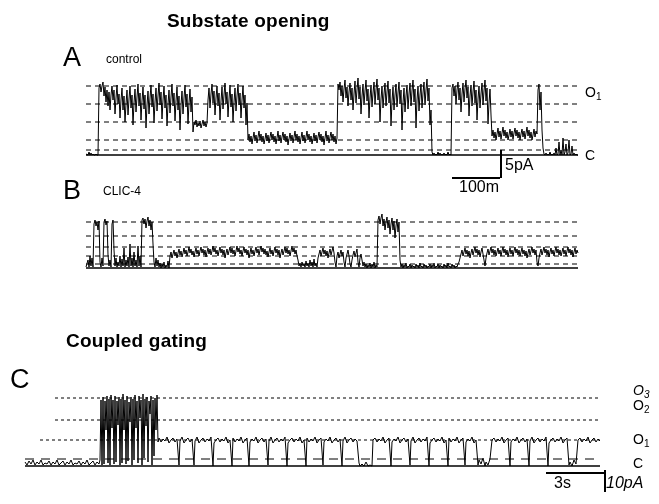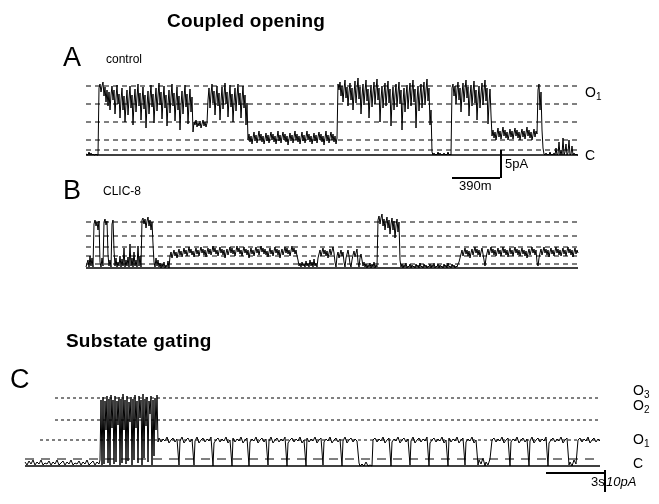--- a/index.html
+++ b/index.html
@@ -58,21 +58,21 @@
   }
   .state-label sub {
     font-size: 10px;
     vertical-align: baseline;
     position: relative;
     top: 3px;
   }
 
   .scalebar-text {
     position: absolute;
-    font-size: 13px;
+    font-size: 16px;
     white-space: nowrap;
   }
 
   .trace-svg {
     position: absolute;
     display: block;
   }
   #svg-a { left: 0px; top: 70px; }
   #svg-b { left: 0px; top: 200px; }
   #svg-c { left: 0px; top: 370px; }
@@ -87,23 +87,23 @@
     position: absolute;
     width: 0;
     border-left: 2px solid #000;
   }
 </style>
 </head>
 <body>
 
 <div class="figure-root">
 
-  <div class="section-title" id="title-substate">Coupled opening</div>
-
-  <div class="section-title" id="title-coupled">Substate gating</div>
+  <div class="section-title" id="title-substate">Substate opening</div>
+
+  <div class="section-title" id="title-coupled">Coupled gating</div>
 
   <div class="panel-letter" id="letter-a">A</div>
   <div class="panel-caption" id="caption-a">control</div>
 
   <svg class="trace-svg" id="svg-a" width="659" height="120">
 
     <g stroke="#000" stroke-width="1" stroke-dasharray="5,4" fill="none">
       <line x1="86" y1="16" x2="578" y2="16"></line>
       <line x1="86" y1="34" x2="578" y2="34"></line>
       <line x1="86" y1="52" x2="578" y2="52"></line>
@@ -167,25 +167,25 @@
 
   <div class="state-label" id="label-a-o1" style="left:585px; top:85px;">
     <span>O</span><sub>1</sub>
   </div>
   <div class="state-label" id="label-a-c" style="left:585px; top:148px;">C</div>
 
   <div class="scalebar-group">
     <div class="bar-v" style="left:500px; top:150px; height:28px;"></div>
     <div class="scalebar-text" style="left:505px; top:156px;">5pA</div>
     <div class="bar-h" style="left:452px; top:177px; width:48px;"></div>
-    <div class="scalebar-text" style="left:459px; top:178px;">390m</div>
+    <div class="scalebar-text" style="left:459px; top:178px;">100m</div>
   </div>
 
   <div class="panel-letter" id="letter-b">B</div>
-  <div class="panel-caption" id="caption-b">CLIC-8</div>
+  <div class="panel-caption" id="caption-b">CLIC-4</div>
 
   <svg class="trace-svg" id="svg-b" width="659" height="95">
 
     <g stroke="#000" stroke-width="1" stroke-dasharray="5,4" fill="none">
       <line x1="86" y1="22" x2="578" y2="22"></line>
       <line x1="86" y1="36" x2="578" y2="36"></line>
       <line x1="86" y1="47" x2="578" y2="47"></line>
       <line x1="86" y1="56" x2="578" y2="56"></line>
       <line x1="86" y1="64" x2="578" y2="64"></line>
     </g>
@@ -287,31 +287,31 @@
               466,72 468,69 470,71 472,67 474,73 476,70 478,95 479,90 481,94
               483,88 485,96 486,92 488,95 490,89 492,70 494,68 496,72 498,69
               500,71 502,67 504,73 506,70 508,68 510,96 511,72 513,69 515,71
               517,67 519,73 521,70 523,68 525,72 527,69 529,96 530,71 532,67
               534,73 536,70 538,68 540,72 542,69 544,71 546,67 548,96 549,73
               551,70 553,68 555,72 557,69 559,71 561,67 563,73 565,70 567,68
               569,95 570,92 572,96 574,90 576,94 578,70 580,68 582,72 584,69
               586,71 588,67 590,73 592,70 594,68 596,72 598,69 600,71"></polyline>
   </svg>
 
-  <div class="state-label" style="left:633px; top:383px;">
+  <div class="state-label" style="left:633px; top:383px;font-style:italic;">
     <span>O</span><sub>3</sub>
   </div>
   <div class="state-label" style="left:633px; top:398px;">
     <span>O</span><sub>2</sub>
   </div>
   <div class="state-label" style="left:633px; top:432px;">
     <span>O</span><sub>1</sub>
   </div>
   <div class="state-label" style="left:633px; top:456px;">C</div>
 
   <div class="scalebar-group">
     <div class="bar-h" style="left:546px; top:472px; width:58px;"></div>
-    <div class="scalebar-text" style="left:591px; top:474px;">3s</div>
+    <div class="scalebar-text" style="left:554px; top:474px;">3s</div>
     <div class="bar-v" style="left:604px; top:470px; height:22px;"></div>
     <div class="scalebar-text" style="left:606px; top:474px;font-style:italic;">10pA</div>
   </div>
 
 </div>
 
 </body></html>

